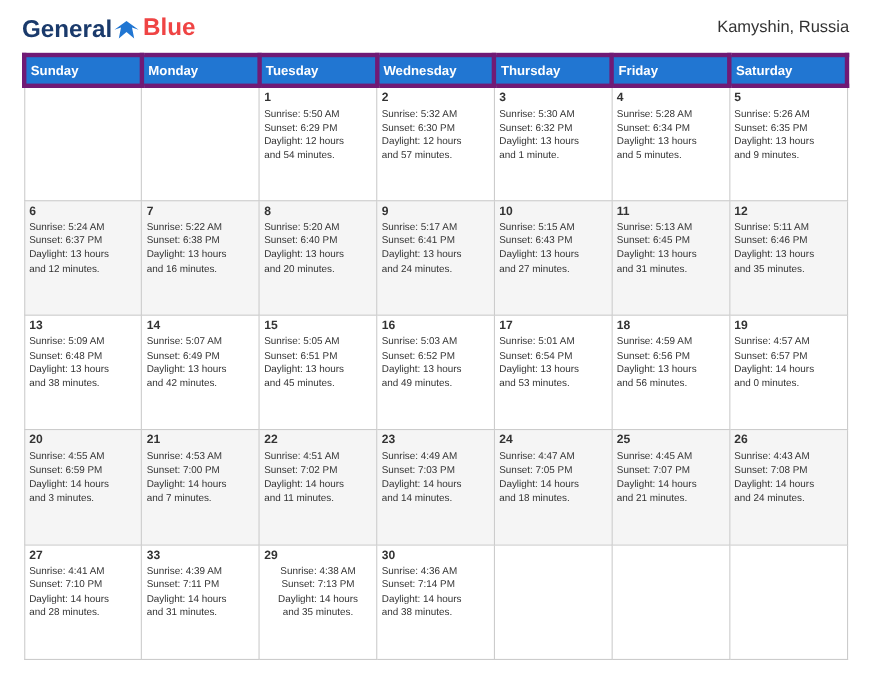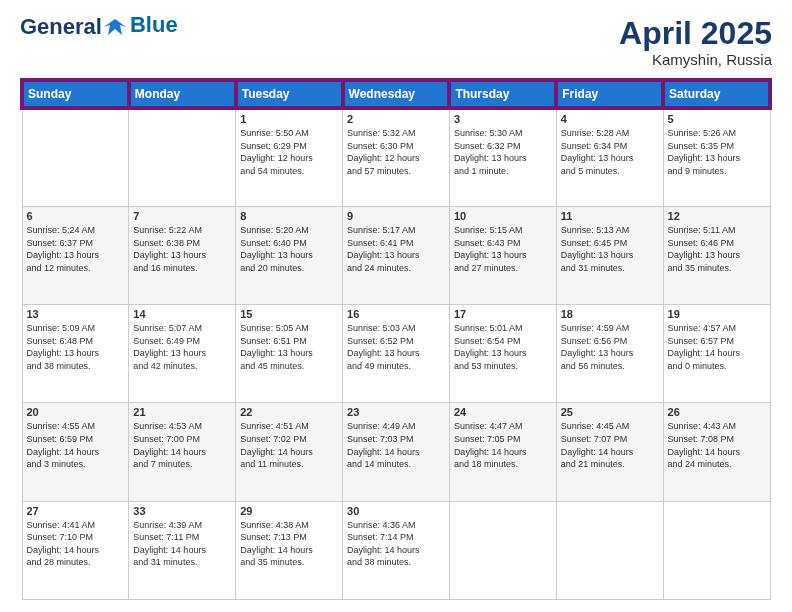--- a/index.html
+++ b/index.html
@@ -97,24 +97,23 @@
 
 <div class="page">
   <div class="header">
     <div class="logo">
       <div class="logo-text">
         <span class="logo-general">General</span>
         <svg width="22" height="20" viewBox="0 0 22 20" style="margin:0 2px;">
           <polygon points="11,2 22,10 16,8 18,18 11,12 4,18 6,8 0,10" fill="#2176d2"></polygon>
         </svg>
       </div>
-      <div style="font-size:22px;font-weight:bold;color:#0369a1;margin-top:-4px;margin-left:2px;">Blue</div>
+      <div style="font-size:22px;font-weight:bold;color:#ef4444;margin-top:-4px;margin-left:2px;">Blue</div>
     </div>
     <div class="title-block">
-      <div class="month-title">April 2025</div>
       <div class="location-title">Kamyshin, Russia</div>
     </div>
   </div>
 
   <table class="calendar">
     <thead>
       <tr>
         <th>Sunday</th>
         <th>Monday</th>
         <th>Tuesday</th>
@@ -327,21 +326,21 @@
           </td>
           <td>
             <span class="day-num">33</span>
             <div class="day-info" style="white-space: pre-line;">Sunrise: 4:39 AM
 Sunset: 7:11 PM
 Daylight: 14 hours
 and 31 minutes.</div>
           </td>
           <td>
             <span class="day-num">29</span>
-            <div class="day-info" style="white-space: pre-line;">Sunrise: 4:38 AM
+            <div class="day-info" style="white-space: pre-line; text-align: center;">Sunrise: 4:38 AM
 Sunset: 7:13 PM
 Daylight: 14 hours
 and 35 minutes.</div>
           </td>
           <td>
             <span class="day-num">30</span>
             <div class="day-info" style="white-space: pre-line;">Sunrise: 4:36 AM
 Sunset: 7:14 PM
 Daylight: 14 hours
 and 38 minutes.</div>

